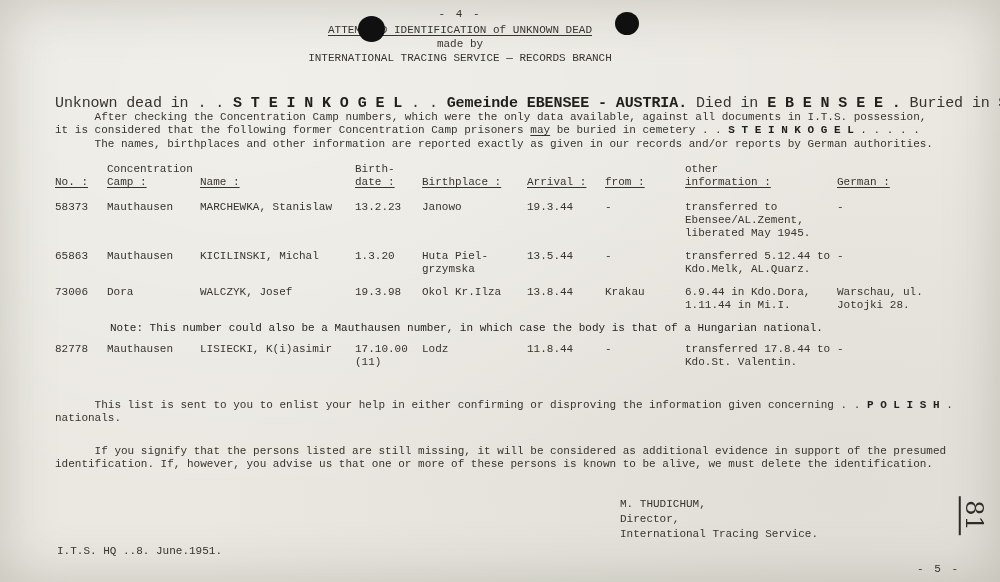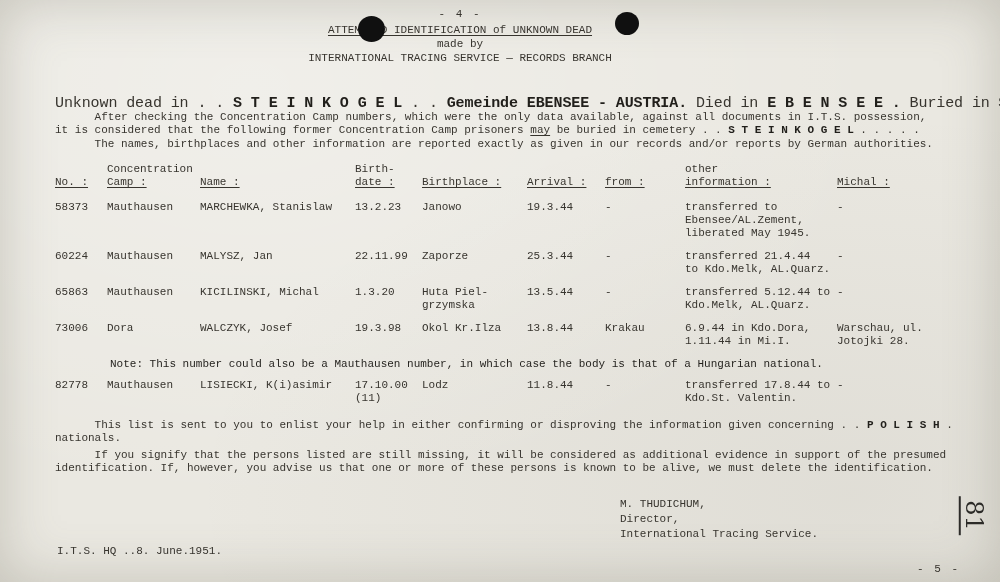--- a/index.html
+++ b/index.html
@@ -25,21 +25,21 @@
   .b{font-weight:bold;color:#211f1b;}
   .u{text-decoration:underline;text-underline-offset:2px;}
   .pre{white-space:pre-wrap;}
   table.list{margin-top:12px;border-collapse:collapse;table-layout:fixed;width:900px;}
   table.list th,table.list td{padding:0;text-align:left;font-weight:normal;vertical-align:top;}
   table.list th{vertical-align:bottom;padding-bottom:12px;}
   table.list th .h1{display:block;}
   table.list th .h2{display:block;text-decoration:underline;text-underline-offset:2px;}
   table.list td{padding-bottom:10px;margin-top:23px;}
   .note-cell{padding:0 0 8px 55px !important;font-weight:bold;color:#211f1b;}
-  .closing{margin-top:4px;white-space:pre-wrap;}
+  .closing{margin-top:20px;white-space:pre-wrap;}
   .sig{position:absolute;left:620px;top:498px;width:270px;}
   .sig div{margin-bottom:2px;}
   .footer-left{position:absolute;left:57px;bottom:24px;}
   .pg-bottom{position:absolute;right:40px;bottom:6px;letter-spacing:2px;}
   .punch{position:absolute;background:#101010;border-radius:50%;}
   .punch1{left:358px;top:16px;width:27px;height:26px;}
   .punch2{left:615px;top:12px;width:24px;height:23px;}
   .margin-mark{
     position:absolute;right:8px;top:502px;
     transform:rotate(90deg);transform-origin:center;
@@ -110,48 +110,36 @@
           <th>
               <span class="h1"></span>
               <span class="h2">from :</span>
             </th>
           <th>
               <span class="h1">other</span>
               <span class="h2">information :</span>
             </th>
           <th>
               <span class="h1"></span>
-              <span class="h2">Michal :</span>
+              <span class="h2">German :</span>
             </th>
         </tr>
       </thead>
       <tbody>
         <tr>
           <td class="pre">58373</td>
           <td class="pre">Mauthausen</td>
           <td class="pre">MARCHEWKA, Stanislaw</td>
           <td class="pre">13.2.23</td>
           <td class="pre">Janowo</td>
           <td class="pre">19.3.44</td>
           <td class="pre">-</td>
           <td class="pre">transferred to
 Ebensee/AL.Zement,
 liberated May 1945.</td>
-          <td class="pre">-</td>
-        </tr>
-        <tr>
-          <td class="pre">60224</td>
-          <td class="pre">Mauthausen</td>
-          <td class="pre">MALYSZ, Jan</td>
-          <td class="pre">22.11.99</td>
-          <td class="pre">Zaporze</td>
-          <td class="pre">25.3.44</td>
-          <td class="pre">-</td>
-          <td class="pre">transferred 21.4.44
-to Kdo.Melk, AL.Quarz.</td>
           <td class="pre">-</td>
         </tr>
         <tr>
           <td class="pre">65863</td>
           <td class="pre">Mauthausen</td>
           <td class="pre">KICILINSKI, Michal</td>
           <td class="pre">1.3.20</td>
           <td class="pre">Huta Piel-
 grzymska</td>
           <td class="pre">13.5.44</td>

